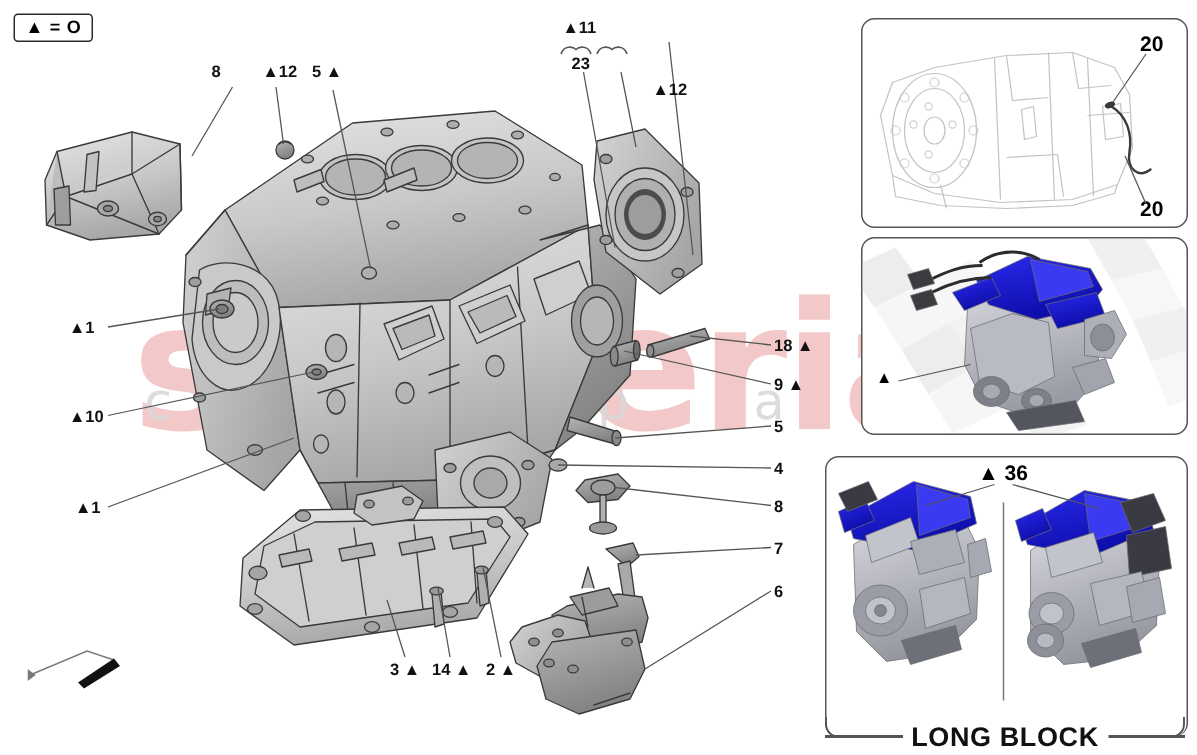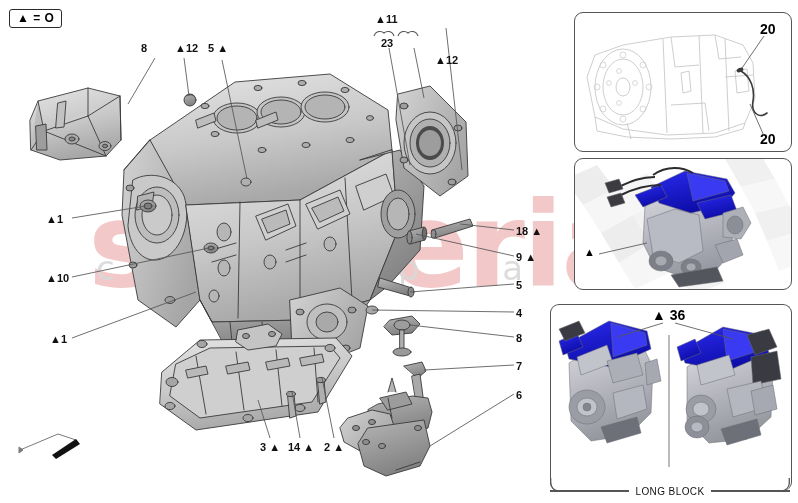--- a/index.html
+++ b/index.html
@@ -59,21 +59,21 @@
   #panel-trans{left:574px;top:12px;width:216px;height:138px;}
   #panel-engine{left:574px;top:158px;width:216px;height:130px;}
   #panel-longblock{left:550px;top:304px;width:240px;height:186px;border-bottom:none;}
 
   .panel-bottom-label{
     position:absolute;z-index:22;left:550px;top:479px;width:240px;height:24px;
     display:flex;align-items:center;justify-content:center;
   }
   .panel-bottom-label .rule{flex:1 1 auto;height:1.3px;background:#555;}
   .panel-bottom-label .cap{
-    font-size:10px;font-weight:400;color:#111;letter-spacing:.4px;
+    font-size:18px;font-weight:700;color:#111;letter-spacing:.4px;
     padding:0 6px;font-family:"Liberation Sans", sans-serif;white-space:nowrap;
   }
 
   .panel svg{display:block;}
   .flagbg{position:absolute;left:0;top:0;z-index:1;opacity:.5;}
   .pcontent{position:absolute;left:0;top:0;z-index:3;}
 
   .plbl{
     position:absolute;z-index:26;font-size:14px;font-weight:700;color:#000000;
     font-family:"Liberation Sans", sans-serif;white-space:nowrap;line-height:14px;

